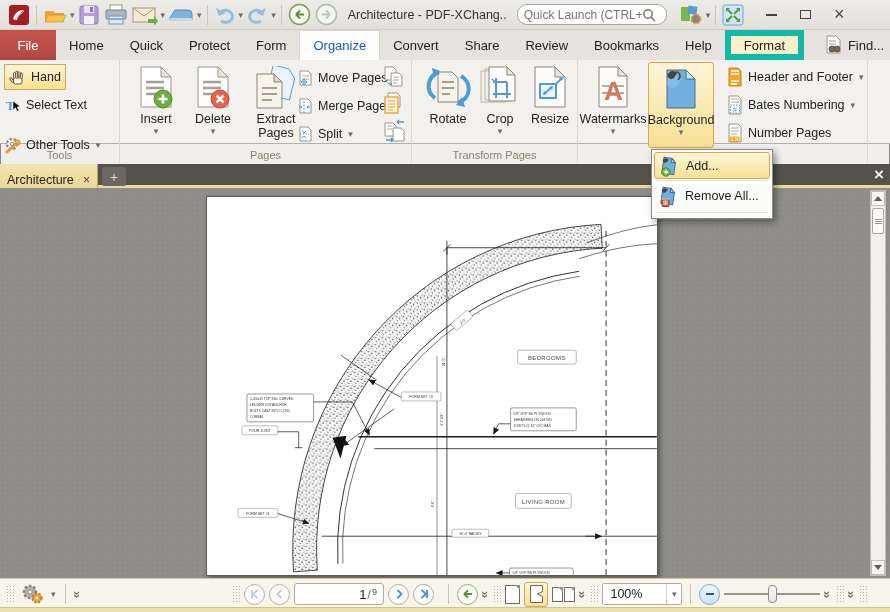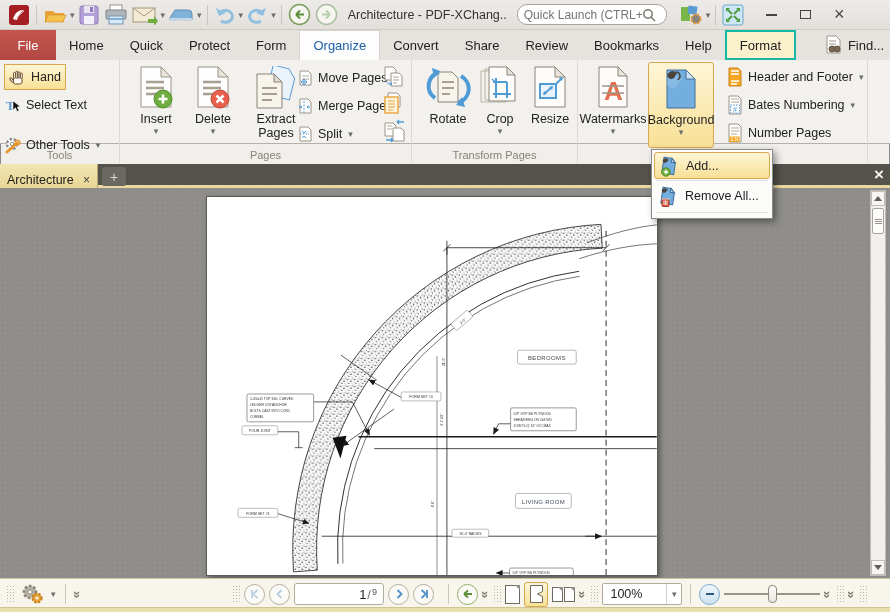--- a/index.html
+++ b/index.html
@@ -15,21 +15,21 @@
   .title-text{margin:0 10px 0 8px;color:#333;white-space:nowrap}
   .qlbox{display:flex;align-items:center;width:150px;height:21px;background:#fff;
     border:1px solid #a9a49c;border-radius:10px;padding:0 6px;margin-right:10px}
   .qlbox input{border:none;outline:none;width:118px;font-size:12px;color:#8a867f;background:transparent;font-family:"Liberation Sans",sans-serif}
   .winbtn{width:34px;height:24px;display:flex;align-items:center;justify-content:center;color:#444;font-size:15px}
   
   .tabrow{position:absolute;left:0;top:30px;width:890px;height:30px;background:#e6e3df;display:flex;align-items:stretch}
   .rtab{display:flex;align-items:center;padding:0 13px;color:#1d1d1d;font-size:13px}
   .rtab.file{background:linear-gradient(#c4554e,#b24741);color:#fff;width:56px;justify-content:center}
   .rtab.active{background:#fdfdfd;color:#1d5fa6;border:1px solid #d8d4ce;border-bottom:none}
-  .rtab.format{background:#faf0cc;border:2px solid #14b8a6}
+  .rtab.format{background:#faf0cc;border:6px solid #14b8a6}
   .tab-right{margin-left:auto;display:flex;align-items:center;padding-right:6px;gap:4px}
   
   .ribbon{position:absolute;left:0;top:60px;width:890px;height:84px;background:#f3f1ee;border-bottom:1px solid #b5b1aa}
   .group{position:absolute;top:0;height:103px;border-right:1px solid #dbd7d1}
   .glabel{position:absolute;left:0;right:0;bottom:2px;text-align:center;font-size:11px;color:#8a8173}
   .bigbtn{position:absolute;top:2px;width:56px;height:84px;display:flex;flex-direction:column;
     align-items:center;justify-content:flex-start;padding-top:4px;border-radius:3px;text-align:center;line-height:1.1}
   .bigbtn .lbl{margin-top:3px}
   .hl{background:linear-gradient(#fdf5d6,#f8e095);border:1px solid #d9a751}
   .srow{position:absolute;height:26px;display:flex;align-items:center;gap:5px}

